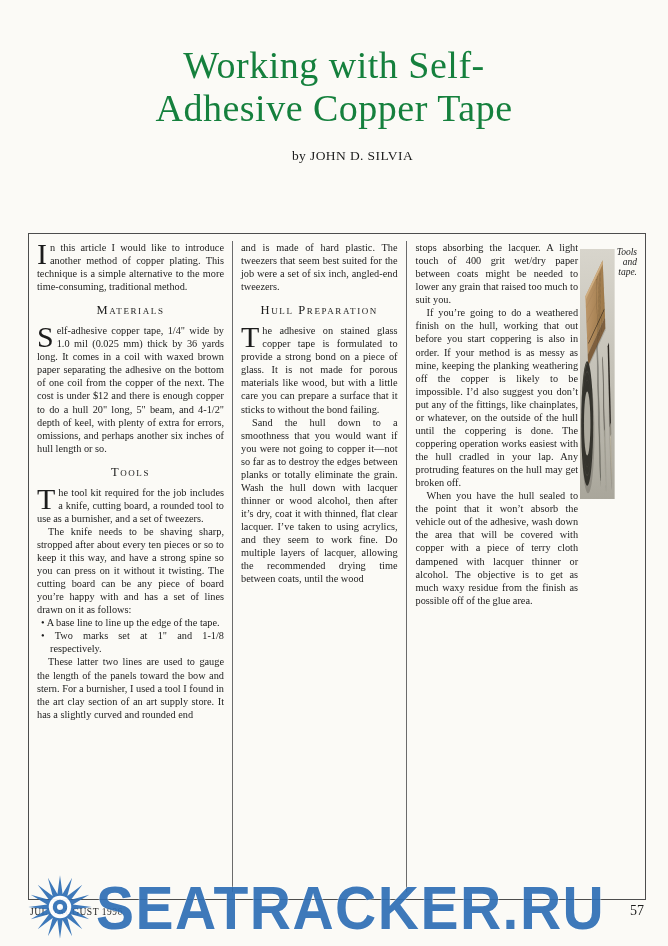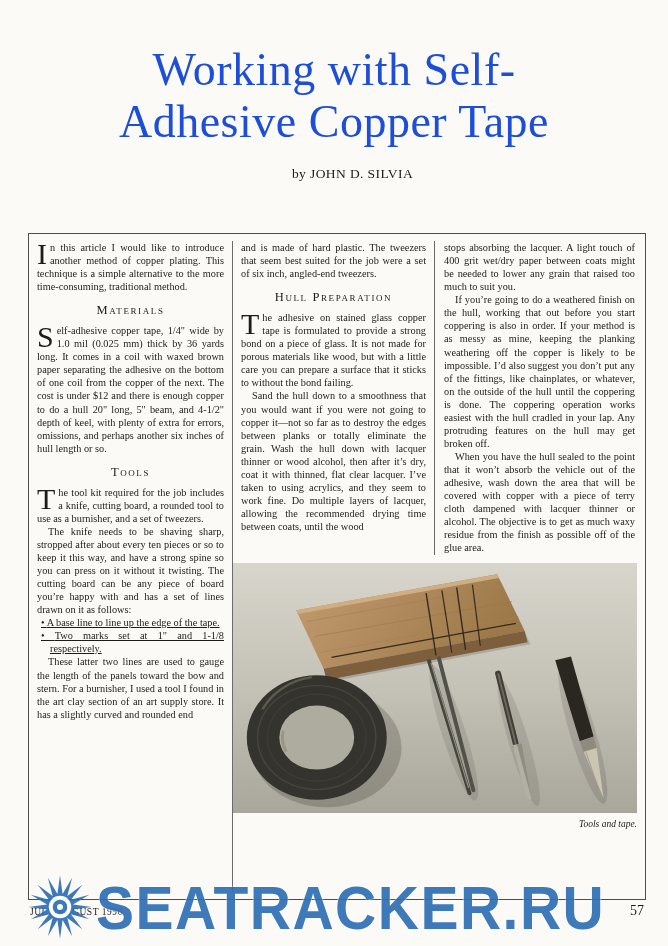--- a/index.html
+++ b/index.html
@@ -6,45 +6,45 @@
   html,body { width:668px; height:946px; }
   body {
     position:relative; overflow:hidden;
     background:#fbfaf6; color:#1c1c1c;
     font-family:"Liberation Serif", serif;
   }
   .page { position:absolute; inset:0; }
 
   
   .masthead { position:absolute; top:44px; left:0; width:100%; text-align:center; }
-  .title { font-weight:400; font-size:46px; line-height:1.14; color:#1d4ed8; letter-spacing:0.5px; }
+  .title { font-weight:400; font-size:38px; line-height:1.14; color:#15803d; letter-spacing:0.5px; }
   .title .tl { display:block; }
   .byline { margin-top:17px; font-size:13.5px; letter-spacing:0.4px;padding-left:37px; }
 
   
   .content-box {
     position:absolute; left:28px; right:22px; top:233px; bottom:46px;
     border:1px solid #4d4d4d;
     display:flex; padding:7px 8px; overflow:hidden; background:transparent;
   }
   .col { font-size:10.3px; line-height:1.27; text-align:justify; }
   .col1 { width:196px; padding-right:8px; border-right:1px solid #6b6b6b; }
-  .right { flex:1; display:flex; flex-direction:column; min-width:0; }
+  .right { flex:1; display:flex; flex-direction:row; min-width:0; }
   .textrow { display:flex; }
   .col2 { width:50%; padding:0 8px; border-right:1px solid #6b6b6b; }
   .col3 { width:50%; padding-left:9px; padding-right:2px; }
 
   p.para { margin:0; }
   p.ind { text-indent:11px; }
   .dropcap { float:left; font-size:30px; line-height:24px; padding:1px 3px 0 0; }
   h3.sec {
     text-align:center; font-weight:400; font-size:12.5px;
     font-variant:small-caps; letter-spacing:1.6px; margin:10px 0 5px;
   }
-  p.bullet { padding-left:13px; text-indent:-9px;text-decoration:underline; }
+  p.bullet { padding-left:13px; text-indent:-9px; }
   p.bullet::before { content:"\2022  "; }
 
   
   .photo { margin-top:8px; }
   .photo svg { display:block; width:100%; height:250px; }
   .caption { font-style:italic; font-size:9.5px; margin:6px 0 0 2px; text-align:right; }
 
   
   .footer {
     position:absolute; left:30px; right:24px; top:903px;

